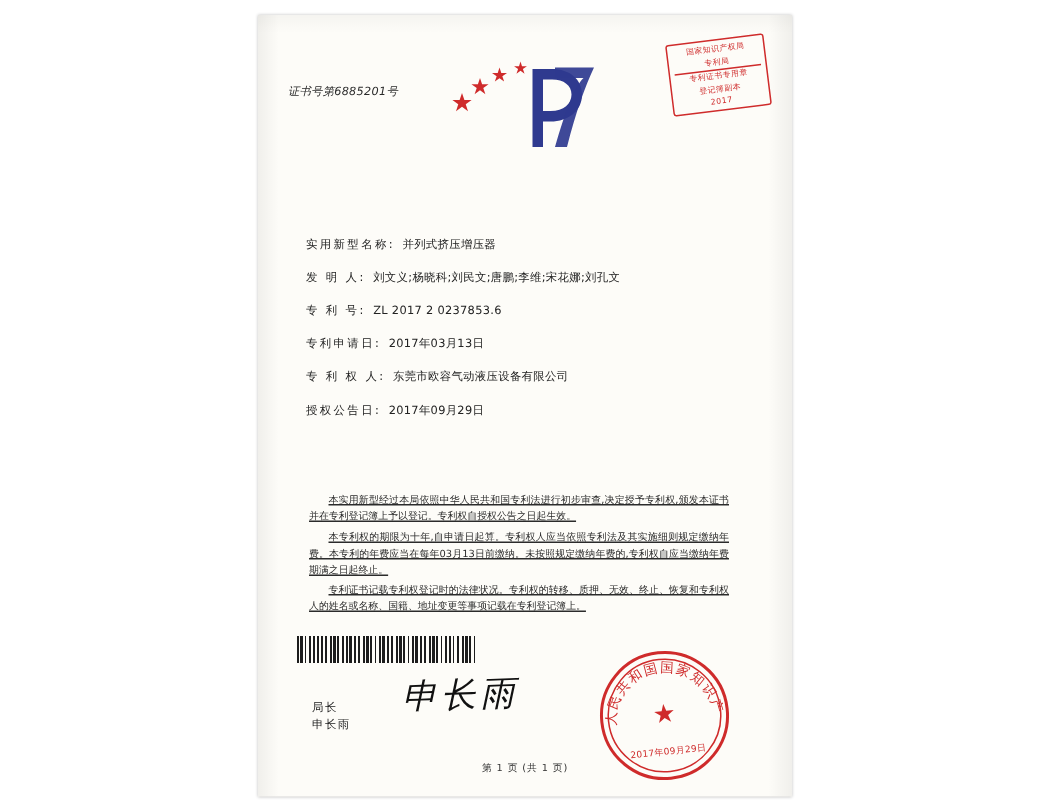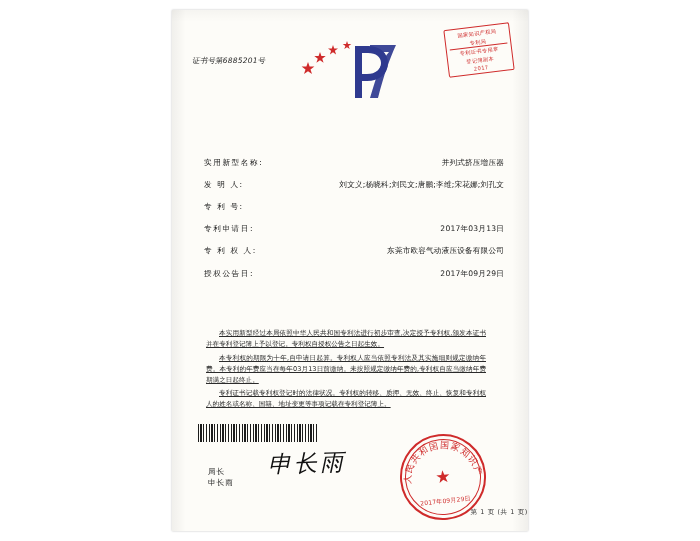--- a/index.html
+++ b/index.html
@@ -111,21 +111,20 @@
     font-weight: bold;
     color: #1a1a1a;
     letter-spacing: 3px;
   }
   
   .fields {
     position: absolute;
     left: 32px;
     right: 24px;
     top: 148px;
-    text-align: right;
   }
   .field-row {
     display: flex;
     align-items: baseline;
     margin-bottom: 13px;
     font-size: 7.6px;
     color: #222;
     line-height: 1.2;
   }
   .field-label {
@@ -245,21 +244,21 @@
     font-size: 6px;
     color: #cf2b2b;
     letter-spacing: 0.2px;
   }
   
   .page-footer {
     position: absolute;
     left: 0;
     right: 0;
     bottom: 14px;
-    text-align: right;
+    text-align: center;
     font-size: 6.5px;
     color: #333;
     letter-spacing: 0.6px;
   }
 </style>
 </head>
 <body>
 
 <div class="page">
   <div class="sheet">
@@ -296,20 +295,21 @@
       <div class="field-row">
         <div class="field-label">实用新型名称:</div>
         <div class="field-value">并列式挤压增压器</div>
       </div>
       <div class="field-row">
         <div class="field-label">发 明 人:</div>
         <div class="field-value">刘文义;杨晓科;刘民文;唐鹏;李维;宋花娜;刘孔文</div>
       </div>
       <div class="field-row">
         <div class="field-label">专 利 号:</div>
+        <div class="field-value">ZL 2017 2 0237853.6</div>
       </div>
       <div class="field-row">
         <div class="field-label">专利申请日:</div>
         <div class="field-value">2017年03月13日</div>
       </div>
       <div class="field-row">
         <div class="field-label">专 利 权 人:</div>
         <div class="field-value">东莞市欧容气动液压设备有限公司</div>
       </div>
       <div class="field-row">

